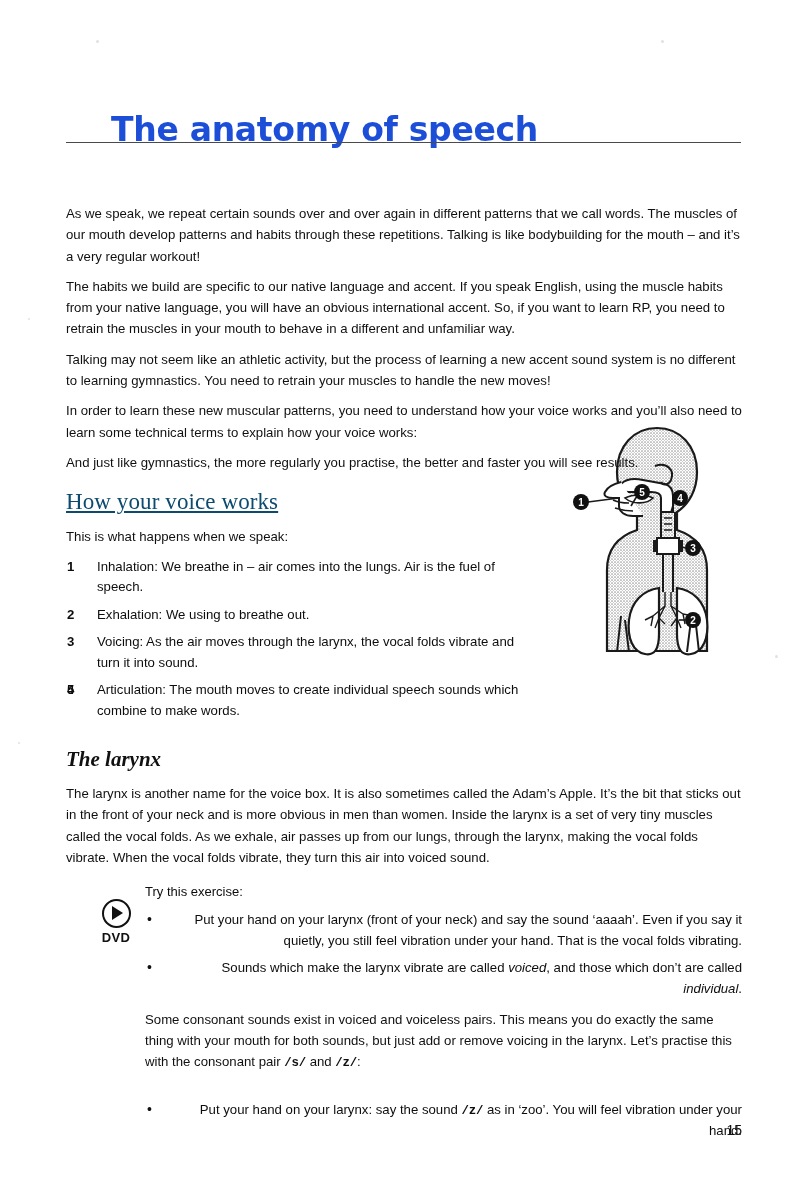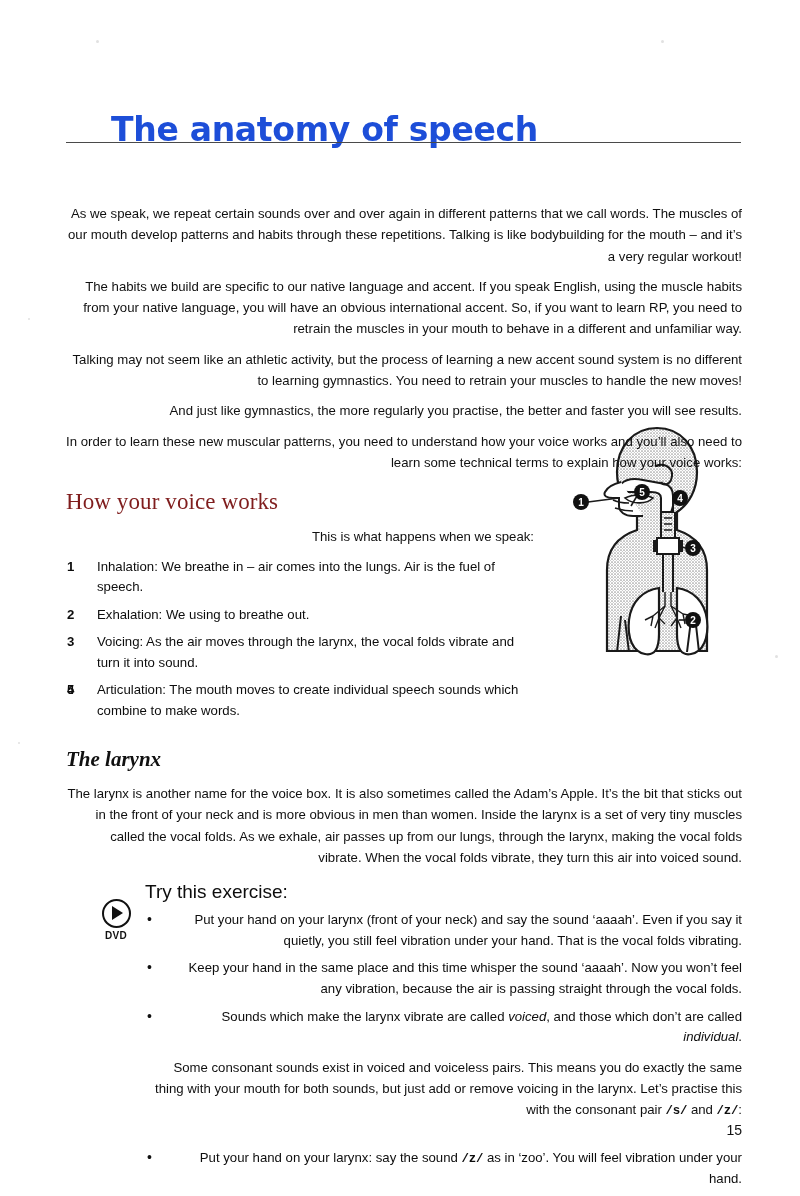--- a/index.html
+++ b/index.html
@@ -46,34 +46,35 @@
     position: absolute;
     left: 66px;
     top: 203px;
     width: 676px;
   }
   p.body {
     margin: 0 0 9px 0;
     font-size: 13.2px;
     line-height: 21.3px;
     color: #101010;
-    text-align: right;
+    text-align: left;
   }
   p.body.narrow {
     width: 468px;
   }
 
   
   .h-serif {
     font-family: "Liberation Serif", "DejaVu Serif", serif;
     font-size: 23px;
     font-weight: normal;
-    color: #7f1d1d;
+    color: #0c4a6e;
     margin: 16px 0 11px 0;
     letter-spacing: 0.1px;
+    text-decoration: underline;
   }
   .h-serif-italic {
     font-family: "Liberation Serif", "DejaVu Serif", serif;
     font-style: italic;
     font-weight: bold;
     font-size: 21px;
     color: #101010;
     margin: 26px 0 11px 0;
   }
 
@@ -126,29 +127,29 @@
     position: absolute;
     left: 8px;
     top: 5px;
     width: 0;
     height: 0;
     border-left: 11px solid #111111;
     border-top: 7.5px solid transparent;
     border-bottom: 7.5px solid transparent;
   }
   .dvd-label {
-    font-size: 10px;
+    font-size: 13px;
     font-weight: bold;
     letter-spacing: 0.3px;
     margin-top: 2px;
     color: #111111;
   }
   .exercise-intro {
     margin: 0 0 8px 0;
-    font-size: 19px;
+    font-size: 13px;
     line-height: 20px;
   }
   ul.bullets {
     list-style: none;
     margin: 0 0 9px 0;
     padding: 0;
     text-align: right;
   }
   ul.bullets > li {
     position: relative;
@@ -296,22 +297,22 @@
         <text x="160" y="204" text-anchor="middle" fill="#ffffff" font-family="Liberation Sans, sans-serif" font-size="10" font-weight="bold">2</text>
       </g>
     </svg>
   </div>
 
   <div class="content">
 
     <p class="body">As we speak, we repeat certain sounds over and over again in different patterns that we call words. The muscles of our mouth develop patterns and habits through these repetitions. Talking is like bodybuilding for the mouth – and it’s a very regular workout!</p>
     <p class="body">The habits we build are specific to our native language and accent. If you speak English, using the muscle habits from your native language, you will have an obvious international accent. So, if you want to learn RP, you need to retrain the muscles in your mouth to behave in a different and unfamiliar way.</p>
     <p class="body">Talking may not seem like an athletic activity, but the process of learning a new accent sound system is no different to learning gymnastics. You need to retrain your muscles to handle the new moves!</p>
+    <p class="body">In order to learn these new muscular patterns, you need to understand how your voice works and you’ll also need to learn some technical terms to explain how your voice works:</p>
     <p class="body">And just like gymnastics, the more regularly you practise, the better and faster you will see results.</p>
-    <p class="body">In order to learn these new muscular patterns, you need to understand how your voice works and you’ll also need to learn some technical terms to explain how your voice works:</p>
 
     <h2 class="h-serif">How your voice works</h2>
     <p class="body narrow">This is what happens when we speak:</p>
 
     <ol class="numlist">
       <li>
         <span class="num">1</span>
         <span>Inhalation: We breathe in – air comes into the lungs. Air is the fuel of speech.</span>
       </li>
       <li>
@@ -338,21 +339,20 @@
 
       <div class="dvd-icon">
         <div class="dvd-circle"></div>
         <div class="dvd-label">DVD</div>
       </div>
 
       <p class="exercise-intro">Try this exercise:</p>
 
       <ul class="bullets">
         <li>Put your hand on your larynx (front of your neck) and say the sound ‘aaaah’. Even if you say it quietly, you still feel vibration under your hand. That is the vocal folds vibrating.</li>
-        <li>Keep your hand in the same place and this time whisper the sound ‘aaaah’. Now you won’t feel any vibration, because the air is passing straight through the vocal folds.</li>
         <li>
           <span>Sounds which make the larynx vibrate are called </span><span class="it">voiced</span><span>, and those which don’t are called </span><span class="it">individual</span><span>.</span>
         </li>
       </ul>
 
       <p class="body">
         <span>Some consonant sounds exist in voiced and voiceless pairs. This means you do exactly the same thing with your mouth for both sounds, but just add or remove voicing in the larynx. Let’s practise this with the consonant pair </span><span class="mono">/s/</span><span> and </span><span class="mono">/z/</span><span>:</span>
       </p>
 
       <ul class="bullets">

